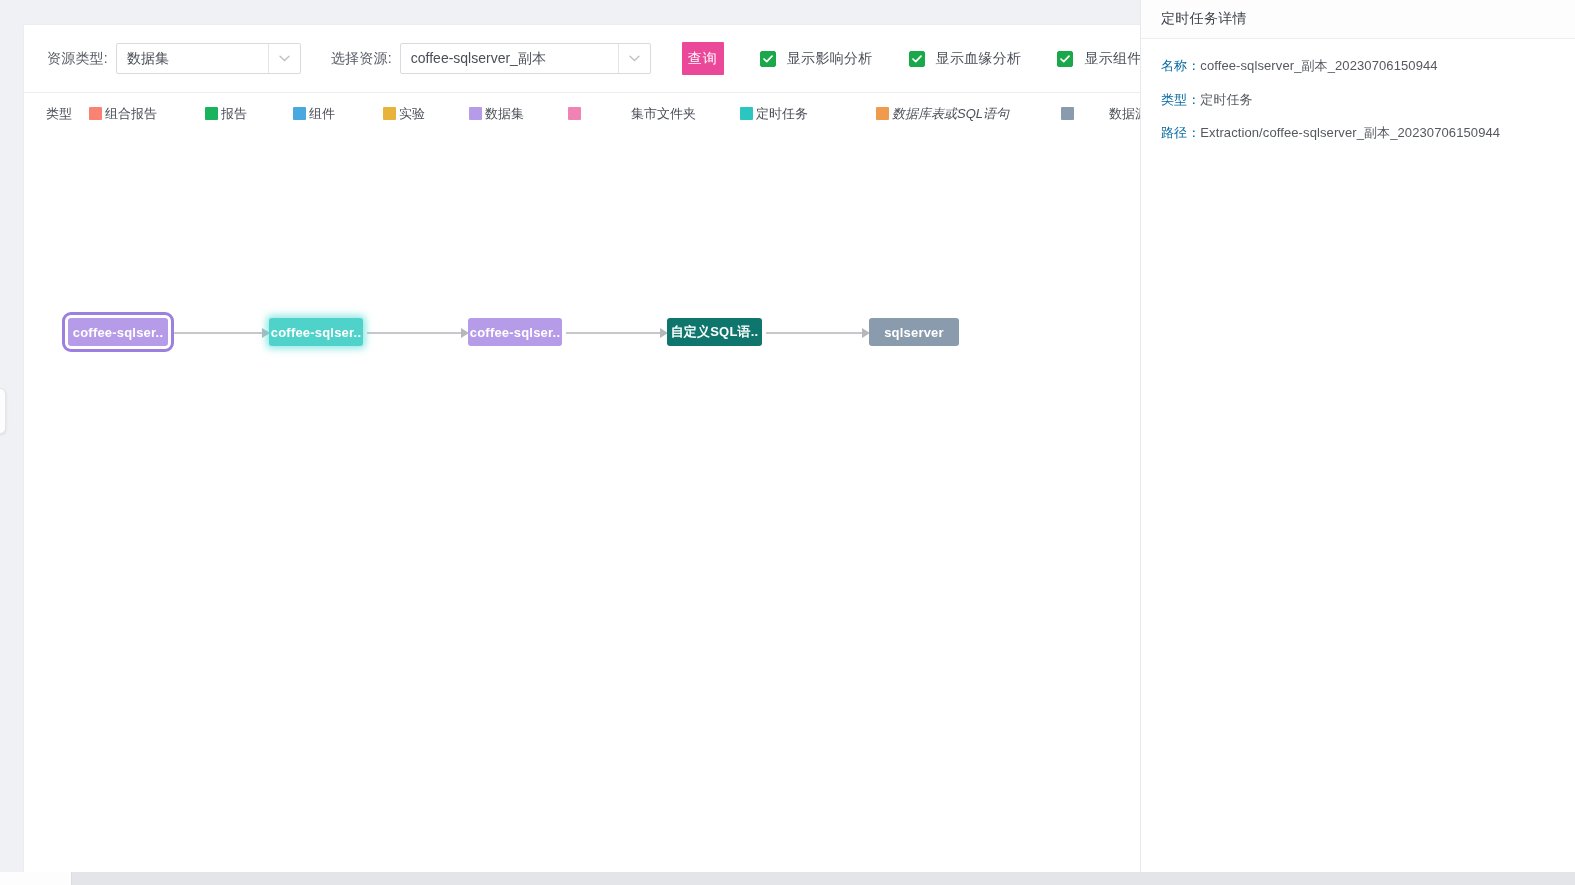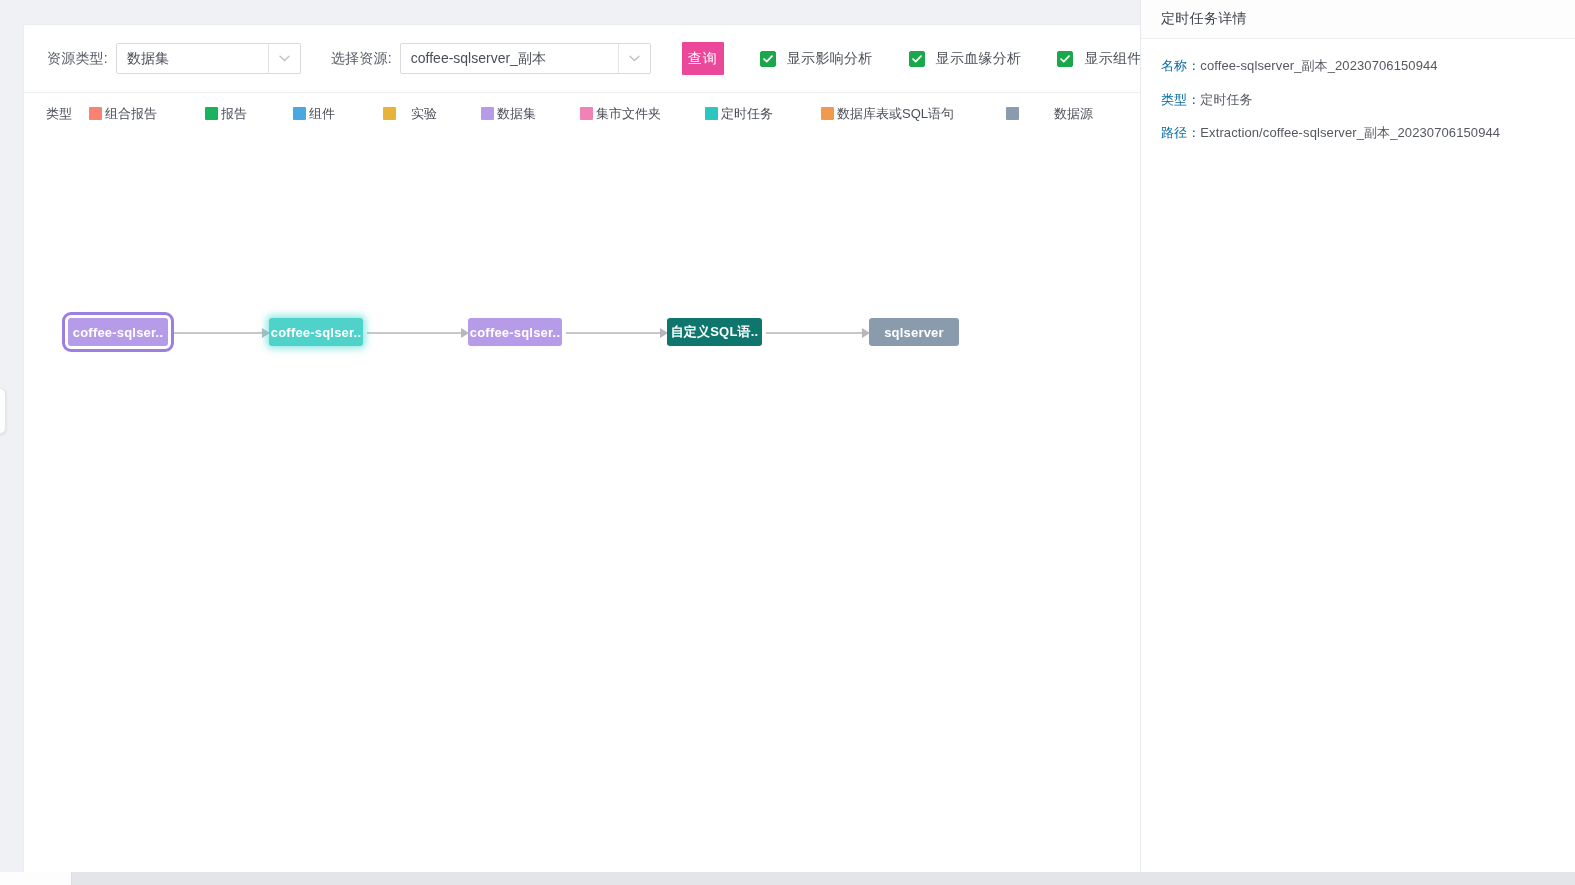--- a/index.html
+++ b/index.html
@@ -320,37 +320,37 @@
             <span class="legend-text">组合报告</span>
           </div>
           <div class="legend-item" style="margin-left: 48px;">
             <span class="legend-swatch" style="background: rgb(24, 179, 92);"></span>
             <span class="legend-text">报告</span>
           </div>
           <div class="legend-item" style="margin-left: 46px;">
             <span class="legend-swatch" style="background: rgb(74, 168, 224);"></span>
             <span class="legend-text">组件</span>
           </div>
-          <div class="legend-item" style="margin-left: 48px; gap: 12px;">
+          <div class="legend-item" style="margin-left: 48px;">
             <span class="legend-swatch" style="background: rgb(232, 179, 58);"></span>
             <span class="legend-text">实验</span>
           </div>
           <div class="legend-item" style="margin-left: 44px;">
             <span class="legend-swatch" style="background: rgb(182, 155, 232);"></span>
             <span class="legend-text">数据集</span>
           </div>
-          <div class="legend-item" style="margin-left: 44px;">
+          <div class="legend-item" style="margin-left: 44px; gap: 47px;">
             <span class="legend-swatch" style="background: rgb(240, 131, 180);"></span>
             <span class="legend-text">集市文件夹</span>
           </div>
           <div class="legend-item" style="margin-left: 44px;">
             <span class="legend-swatch" style="background: rgb(43, 198, 192);"></span>
             <span class="legend-text">定时任务</span>
           </div>
-          <div class="legend-item" style="margin-left: 48px;">
+          <div class="legend-item" style="margin-left: 68px; font-style: italic;">
             <span class="legend-swatch" style="background: rgb(240, 154, 78);"></span>
             <span class="legend-text">数据库表或SQL语句</span>
           </div>
           <div class="legend-item" style="margin-left: 52px; gap: 32px;">
             <span class="legend-swatch" style="background: rgb(138, 155, 173);"></span>
             <span class="legend-text">数据源</span>
           </div>
         </div>
     </div>
 

